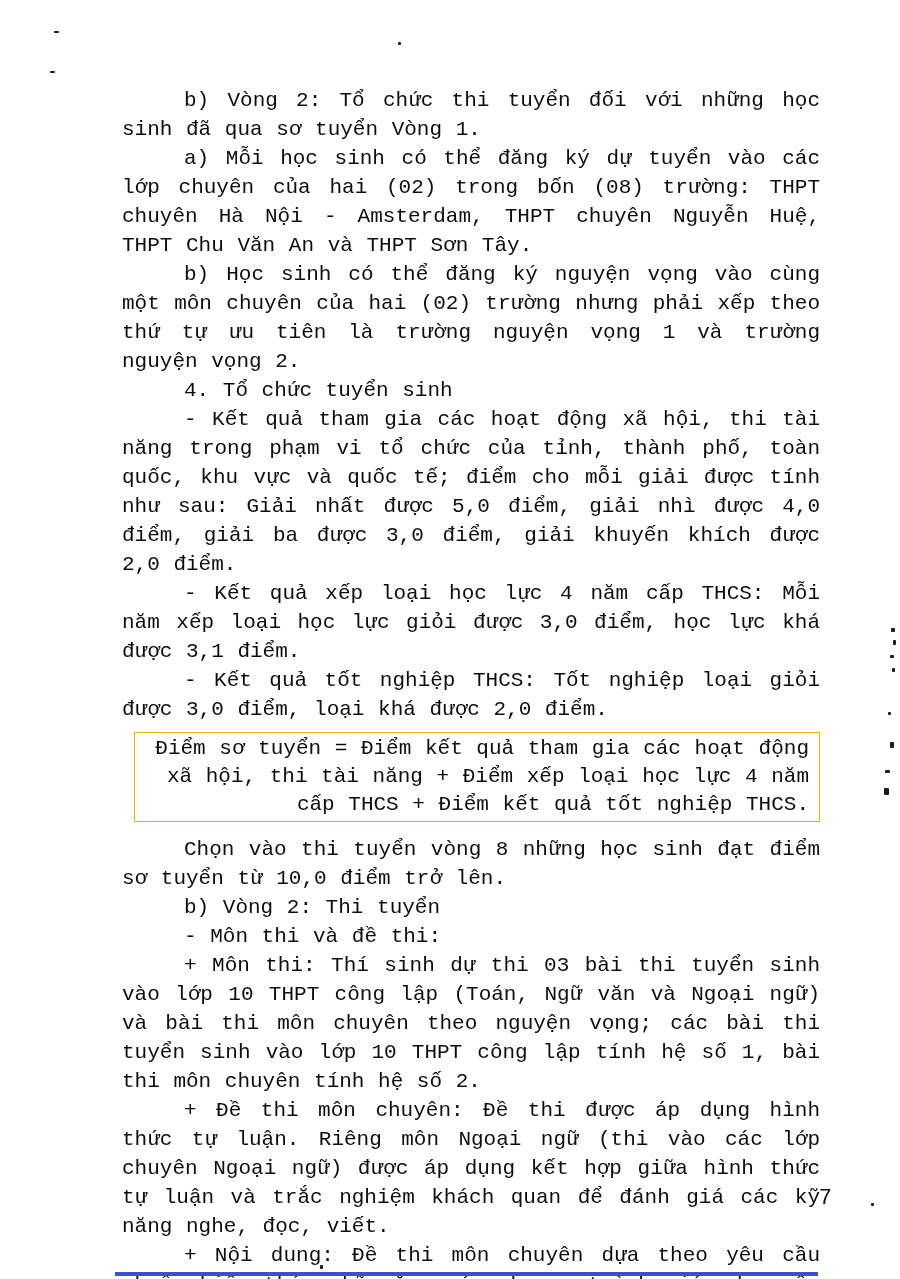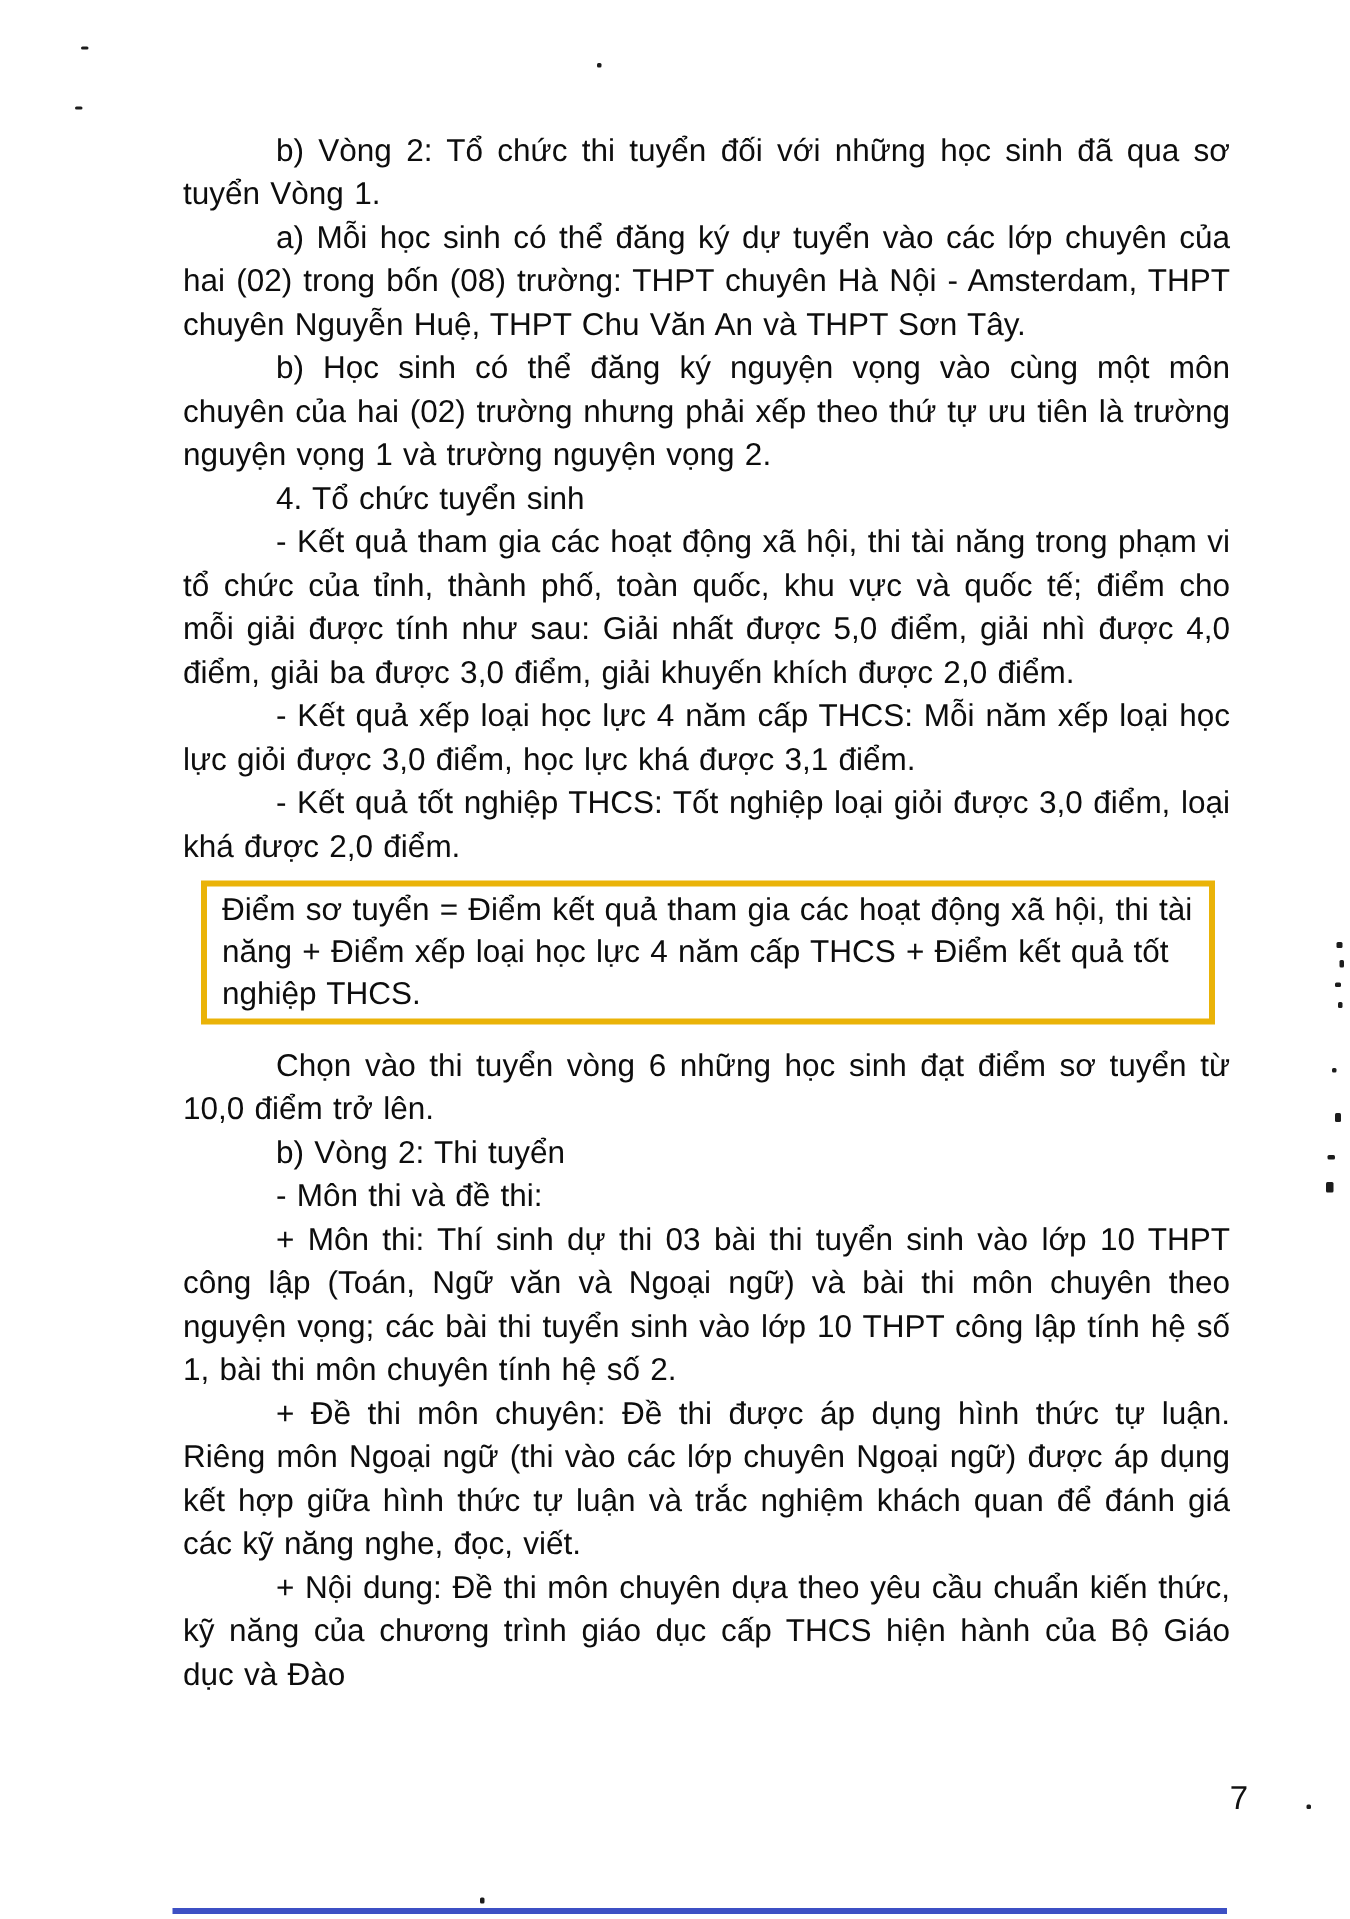--- a/index.html
+++ b/index.html
@@ -1,31 +1,31 @@
 <!DOCTYPE html>
 <html><head>
 <meta charset="utf-8">
 <style>
   html,body{margin:0;padding:0;background:#ffffff;}
   body{width:900px;height:1279px;overflow:hidden;}
   .page{
     position:relative;width:900px;height:1279px;background:#ffffff;
-    font-family:Liberation Sans, sans-serif;color:#0d0d0d;
+    font-family:Liberation Mono, monospace;color:#0d0d0d;
   }
   .content{
     position:absolute;left:122px;top:86px;width:698px;
     font-size:21px;line-height:29px;text-align:justify;
     word-spacing:1px;
   }
   .content p{margin:0;padding:0;text-indent:62px;}
   .formula-box{
-    border:4px solid #eab308;
-    margin:8px 10px 13px 12px;
+    border:1px solid #eab308;
+    margin:8px 0 13px 12px;
     padding:2px 10px;
-    text-align:left;
+    text-align:right;
     line-height:28px;
   }
   .page-number{
     position:absolute;right:68px;top:1186px;
     font-size:22px;color:#111;
   }
   .speck{position:absolute;background:#1c1c1c;border-radius:1px;}
   .bottom-line{position:absolute;left:115px;top:1272px;width:703px;height:4px;}
 </style>
 </head>
@@ -51,21 +51,21 @@
     <p>b) Vòng 2: Tổ chức thi tuyển đối với những học sinh đã qua sơ tuyển Vòng 1.</p>
     <p>a) Mỗi học sinh có thể đăng ký dự tuyển vào các lớp chuyên của hai (02) trong bốn (08) trường: THPT chuyên Hà Nội - Amsterdam, THPT chuyên Nguyễn Huệ, THPT Chu Văn An và THPT Sơn Tây.</p>
     <p>b) Học sinh có thể đăng ký nguyện vọng vào cùng một môn chuyên của hai (02) trường nhưng phải xếp theo thứ tự ưu tiên là trường nguyện vọng 1 và trường nguyện vọng 2.</p>
     <p>4. Tổ chức tuyển sinh</p>
     <p>- Kết quả tham gia các hoạt động xã hội, thi tài năng trong phạm vi tổ chức của tỉnh, thành phố, toàn quốc, khu vực và quốc tế; điểm cho mỗi giải được tính như sau: Giải nhất được 5,0 điểm, giải nhì được 4,0 điểm, giải ba được 3,0 điểm, giải khuyến khích được 2,0 điểm.</p>
     <p>- Kết quả xếp loại học lực 4 năm cấp THCS: Mỗi năm xếp loại học lực giỏi được 3,0 điểm, học lực khá được 3,1 điểm.</p>
     <p>- Kết quả tốt nghiệp THCS: Tốt nghiệp loại giỏi được 3,0 điểm, loại khá được 2,0 điểm.</p>
 
     <div class="formula-box">Điểm sơ tuyển = Điểm kết quả tham gia các hoạt động xã hội, thi tài năng + Điểm xếp loại học lực 4 năm cấp THCS + Điểm kết quả tốt nghiệp THCS.</div>
 
-    <p>Chọn vào thi tuyển vòng 6 những học sinh đạt điểm sơ tuyển từ 10,0 điểm trở lên.</p>
+    <p>Chọn vào thi tuyển vòng 8 những học sinh đạt điểm sơ tuyển từ 10,0 điểm trở lên.</p>
     <p>b) Vòng 2: Thi tuyển</p>
     <p>- Môn thi và đề thi:</p>
     <p>+ Môn thi: Thí sinh dự thi 03 bài thi tuyển sinh vào lớp 10 THPT công lập (Toán, Ngữ văn và Ngoại ngữ) và bài thi môn chuyên theo nguyện vọng; các bài thi tuyển sinh vào lớp 10 THPT công lập tính hệ số 1, bài thi môn chuyên tính hệ số 2.</p>
     <p>+ Đề thi môn chuyên: Đề thi được áp dụng hình thức tự luận. Riêng môn Ngoại ngữ (thi vào các lớp chuyên Ngoại ngữ) được áp dụng kết hợp giữa hình thức tự luận và trắc nghiệm khách quan để đánh giá các kỹ năng nghe, đọc, viết.</p>
     <p>+ Nội dung: Đề thi môn chuyên dựa theo yêu cầu chuẩn kiến thức, kỹ năng của chương trình giáo dục cấp THCS hiện hành của Bộ Giáo dục và Đào</p>
   </div>
 
   <div class="page-number">7</div>
 
   <div class="bottom-line" id="bottom-line" style="background: rgb(61, 80, 196);"></div>

